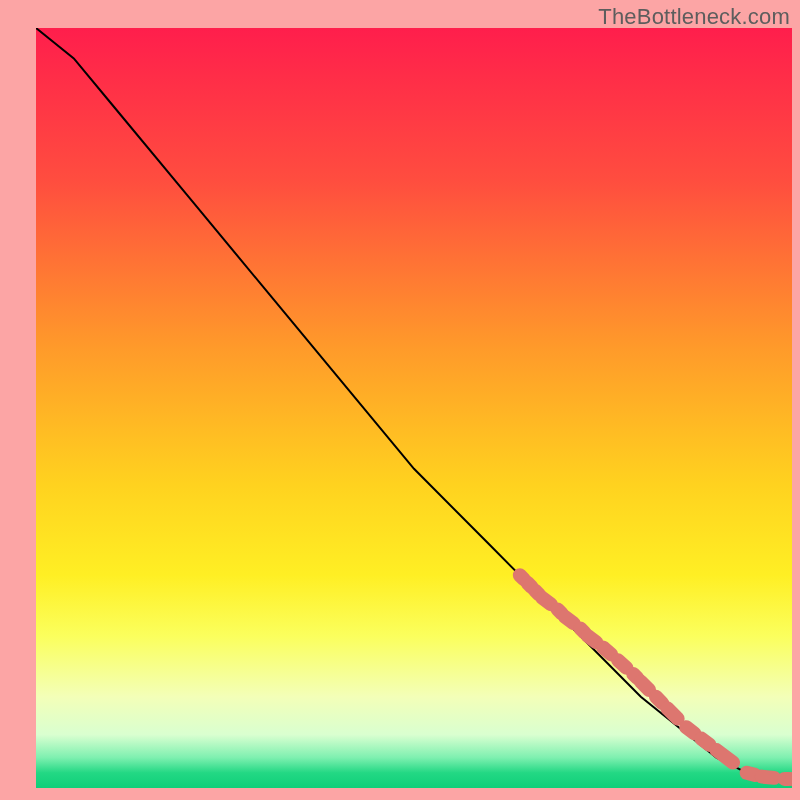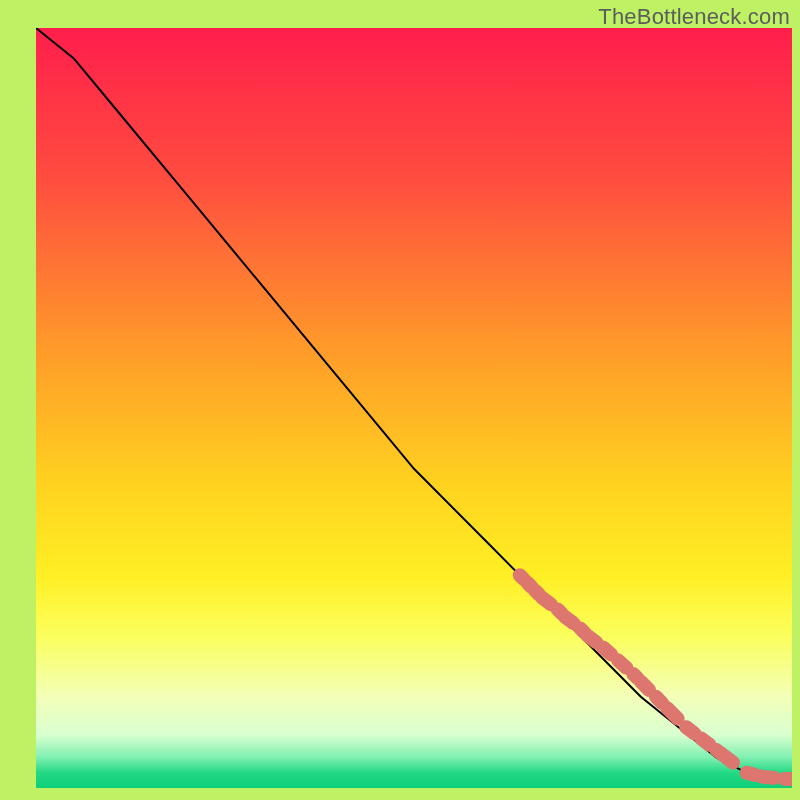--- a/index.html
+++ b/index.html
@@ -8,21 +8,21 @@
     width: 800px;
     height: 800px;
     background: #000;
     font-family: Arial, Helvetica, sans-serif;
     overflow: hidden;
   }
   .frame {
     position: relative;
     width: 800px;
     height: 800px;
-    background: #bef264;
+    background: #fca5a5;
   }
   .watermark {
     position: absolute;
     top: 4px;
     right: 10px;
     color: #5d5d5d;
     font-size: 22px;
     font-weight: 500;
     letter-spacing: 0.2px;
     user-select: none;

